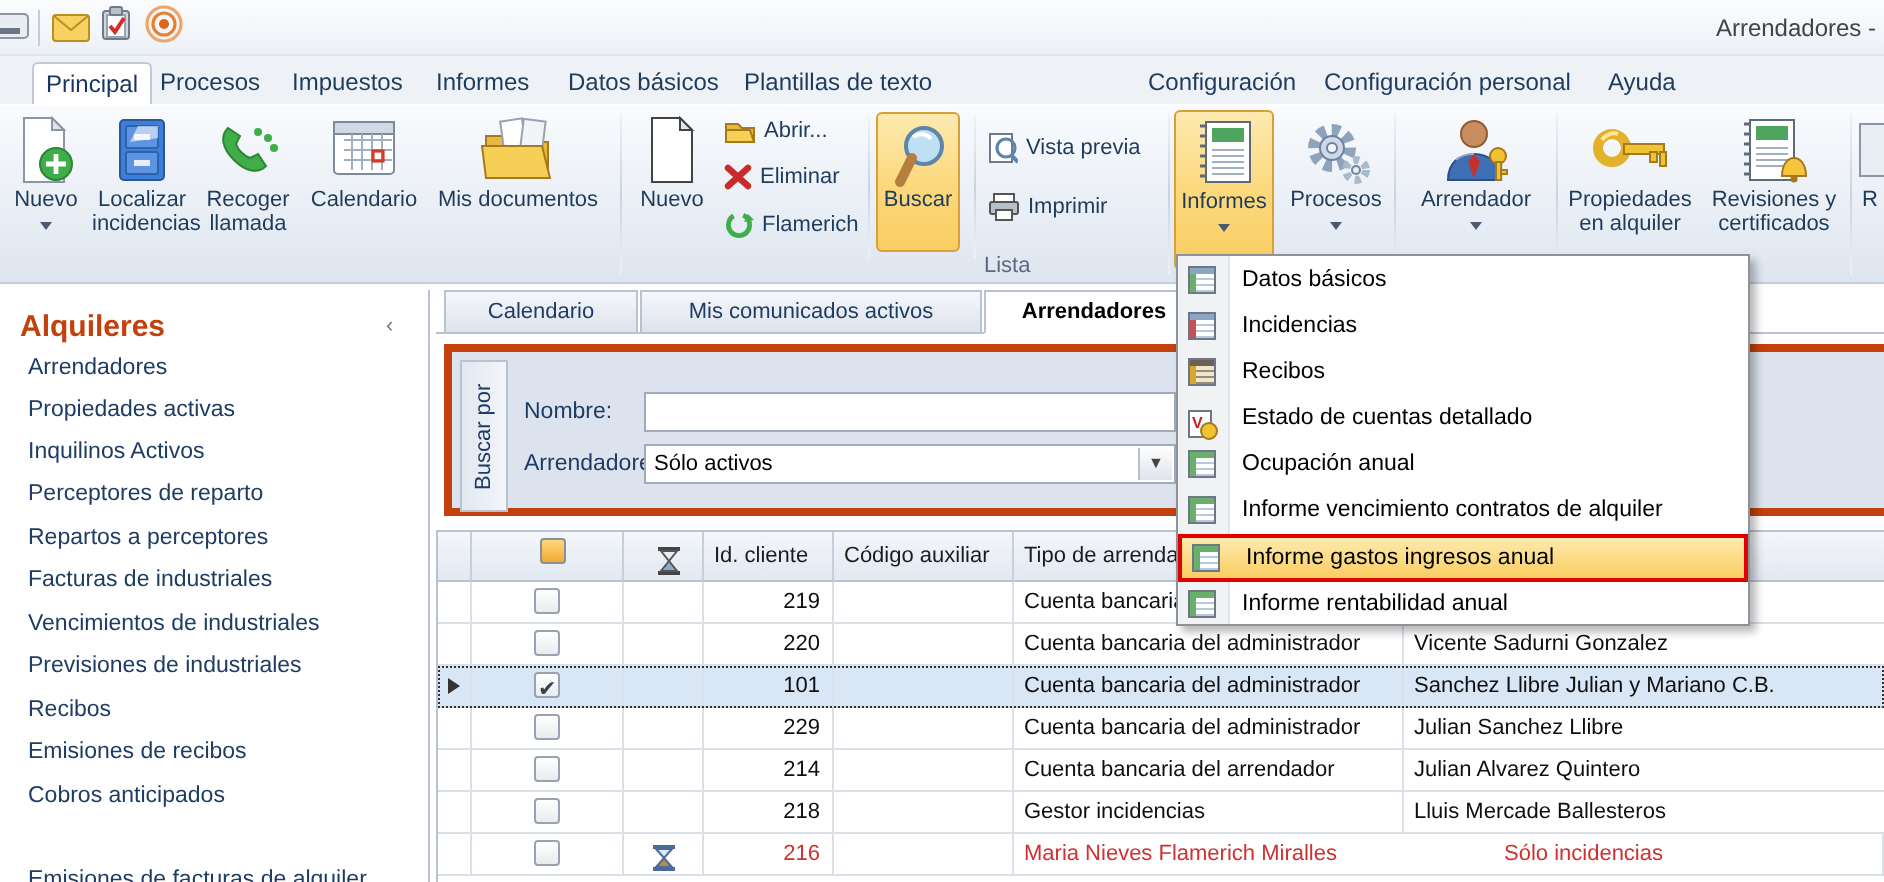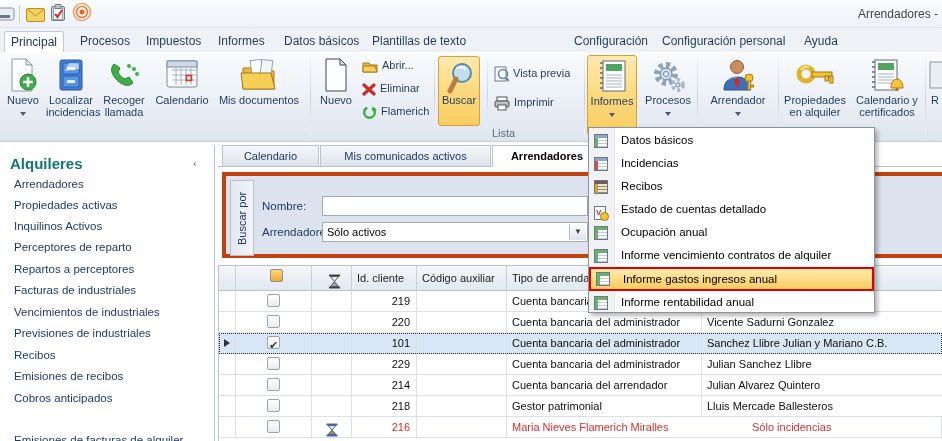--- a/index.html
+++ b/index.html
@@ -9,41 +9,41 @@
 
   
   #titlebar { left:0; top:0; width:942px; height:28px;
     background:linear-gradient(#fafcfe,#edf1f7); border-bottom:1px solid #dfe5ee; }
   .qat-sep { left:19px; top:5px; width:1px; height:18px; background:#c6ccd6; }
   #win-title { right:4px; top:7px; font-size:12px; color:#444; }
 
   
   #ribbontabs { left:0; top:28px; width:942px; height:24px; background:#eef2f7; }
   .rtab { position:absolute; top:3px; height:21px; line-height:21px; font-size:12px; color:#1e3b5c; padding:0 6px; cursor:default; }
-  .rtab.active { background:#fff; border:1px solid #c0c9d6; border-bottom:none; border-radius:3px 3px 0 0; color:#17365d; }
+  .rtab.active { background:#fff; border:1px solid #c0c9d6; border-bottom:none; border-radius:3px 3px 0 0; color:#17365d;margin-left:12px; }
 
   
   #ribbon { left:0; top:52px; width:942px; height:90px;
     background:linear-gradient(#f9fbfd,#e6ecf4 70%,#dde5ef); border-top:1px solid #fff; border-bottom:1px solid #c3cedb; }
   .gsep { position:absolute; top:4px; width:1px; height:80px; background:linear-gradient(#eef2f7,#c9d3e0,#eef2f7); }
   .rbtn { position:absolute; top:2px; height:80px; text-align:center; font-size:11px; color:#1e3b5c; border-radius:3px; cursor:default; }
   .rbtn .ric { display:block; height:36px; margin-top:3px; }
   .rbtn .rlabel { display:block; line-height:12px; }
   .rbtn.hl { background:linear-gradient(#fdeab0,#fcd97e 50%,#f9cd62); border:1px solid #d9a036; }
   .darr { display:inline-block; width:0; height:0; border-left:3px solid transparent; border-right:3px solid transparent; border-top:4px solid #4a5a70; margin-top:3px; }
   .sbtn { position:absolute; height:20px; font-size:11px; color:#1e3b5c; white-space:nowrap; }
   .sbtn .sic { display:inline-block; vertical-align:middle; margin-right:4px; }
   .grouplabel { position:absolute; top:74px; font-size:11px; color:#5a6a80; }
 
   
   svg { display:inline-block; vertical-align:middle; }
 
   
   #sidebar { left:0; top:145px; width:215px; height:296px; background:#fff; border-right:1px solid #b9c2d0; }
-  #sb-title { left:10px; top:10px; font-size:15px; font-weight:bold; color:#0f766e; }
+  #sb-title { left:10px; top:10px; font-size:15px; font-weight:bold; color:#c2410c; }
   #sb-collapse { left:193px; top:12px; font-size:11px; color:#6b7687; cursor:default; }
   .sb-item { position:absolute; left:14px; font-size:11.5px; color:#1e3c64; white-space:nowrap; cursor:default; }
 
   
   .dtab { position:absolute; top:145px; height:22px; line-height:21px; font-size:11px; color:#1e3c64; text-align:center;
     background:linear-gradient(#f5f7fa,#dde3ec); border:1px solid #b9c2d0; cursor:default; }
   .dtab.active { background:#fff; border-bottom:1px solid #fff; font-weight:bold; color:#000; z-index:2; }
   #dtab-line { left:218px; top:166px; width:724px; height:1px; background:#b9c2d0; }
 
   
@@ -324,21 +324,21 @@
       <span class="ric">
         <svg width="36" height="34">
             <rect x="6" y="2" width="22" height="30" fill="#fff" stroke="#5f6a78"></rect>
             <rect x="9" y="5" width="16" height="7" fill="#4fa45f"></rect>
             <path d="M9 16 h16 M9 19 h16 M9 22 h16 M9 25 h16" stroke="#9fb0c4"></path>
             <path d="M6 4 h-3 M6 9 h-3 M6 14 h-3 M6 19 h-3 M6 24 h-3 M6 29 h-3" stroke="#5f6a78" stroke-width="1.6"></path>
             <path d="M22 30 c0-6 3-9 6-9 c3 0 6 3 6 9 z" fill="#f5c63d" stroke="#a5791c"></path>
             <circle cx="28" cy="31.5" r="1.8" fill="#a5791c"></circle>
           </svg>
       </span>
-      <span class="rlabel">Calendario y certificados</span>
+      <span class="rlabel">Revisiones y certificados</span>
     </div>
     <span class="gsep" style="left:925px;"></span>
     <div class="rbtn" style="left:928px;width:14px;overflow:hidden;">
       <span class="ric">
         <svg width="14" height="34">
             <rect x="2" y="4" width="18" height="26" fill="#e9eef4" stroke="#8b95a4"></rect>
           </svg>
       </span>
       <span class="rlabel">R</span>
     </div>
@@ -441,21 +441,21 @@
       <div class="gcell c-cod"></div>
       <div class="gcell c-tipo">Cuenta bancaria del arrendador</div>
       <div class="gcell c-nom">Julian Alvarez Quintero</div>
     </div>
     <div class="grow">
       <div class="gcell c-ind"></div>
       <div class="gcell c-cb"><span class="cb"></span></div>
       <div class="gcell c-hg"></div>
       <div class="gcell c-id">218</div>
       <div class="gcell c-cod"></div>
-      <div class="gcell c-tipo">Gestor patrimonial</div>
+      <div class="gcell c-tipo">Gestor incidencias</div>
       <div class="gcell c-nom">Lluis Mercade Ballesteros</div>
     </div>
     <div class="grow red">
       <div class="gcell c-ind"></div>
       <div class="gcell c-cb"><span class="cb"></span></div>
       <div class="gcell c-hg">
         <span><svg width="12" height="14" style="margin-top:3px;">
               <rect x="0.5" y="0.5" width="11" height="2" fill="#4a6a9a"></rect>
               <rect x="0.5" y="11.5" width="11" height="2" fill="#4a6a9a"></rect>
               <path d="M2 2.5 h8 l-4 4.5 z" fill="#dce8f5" stroke="#4a6a9a"></path>

